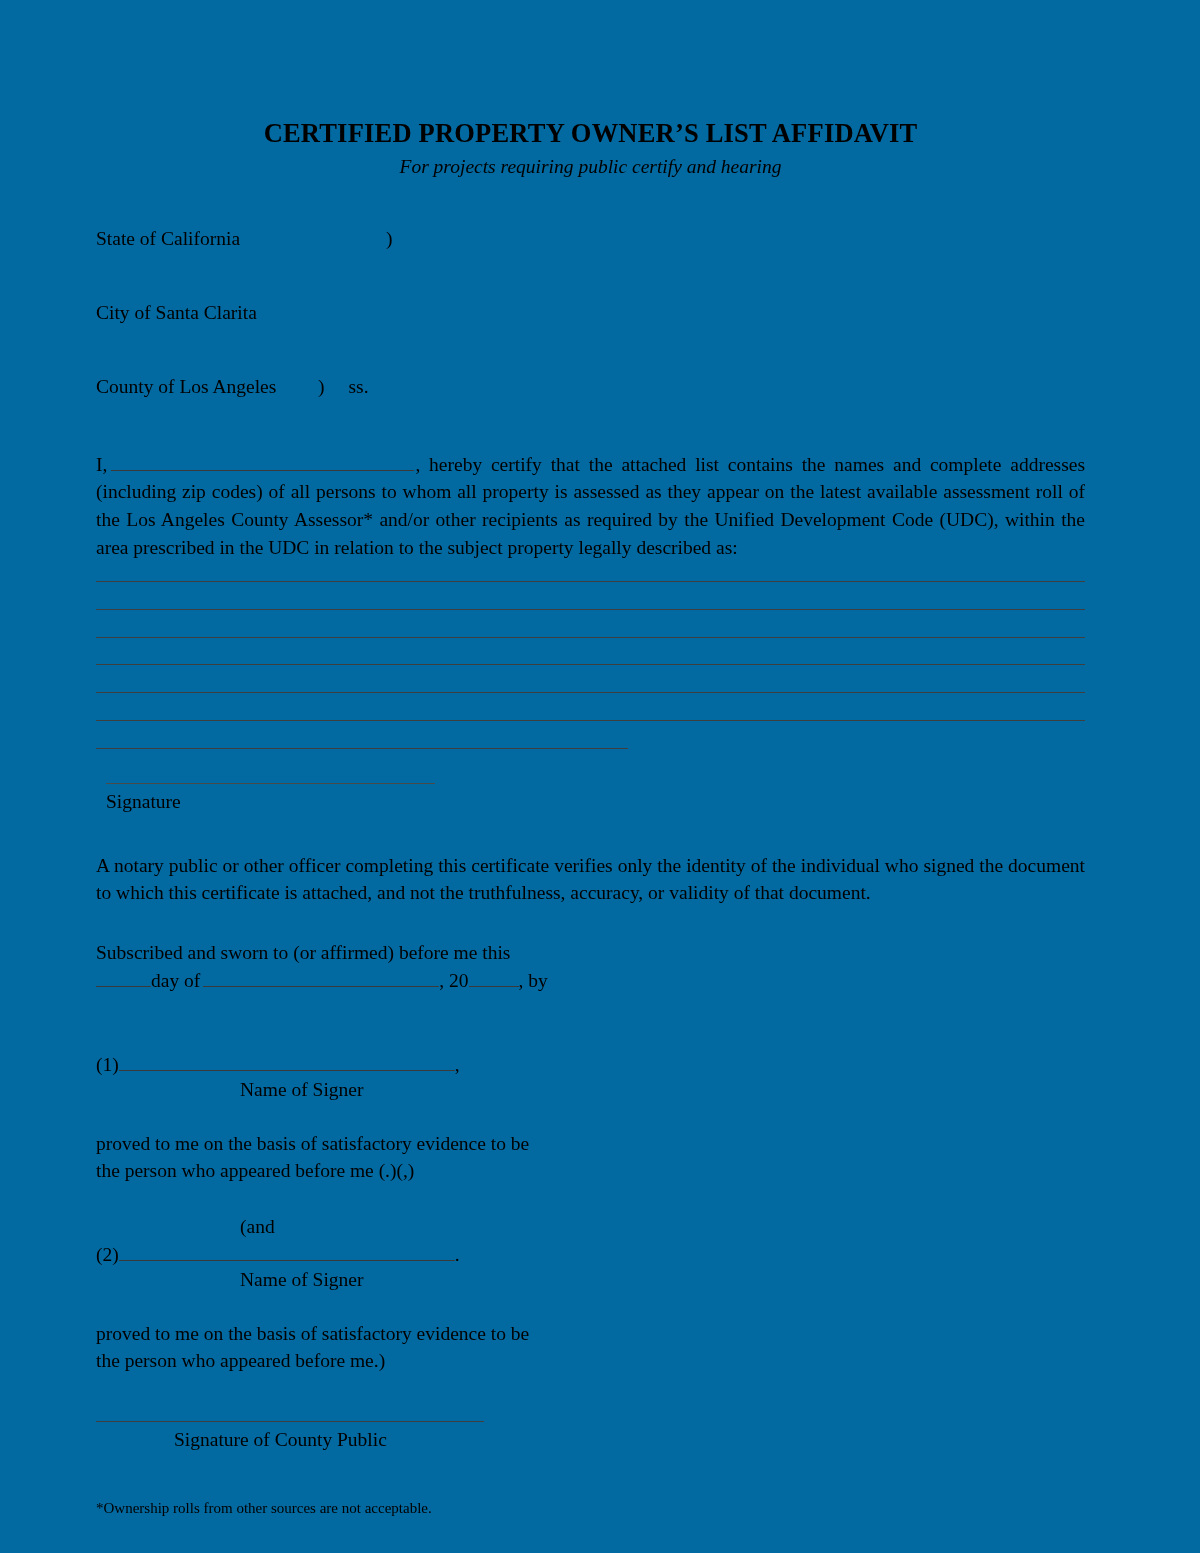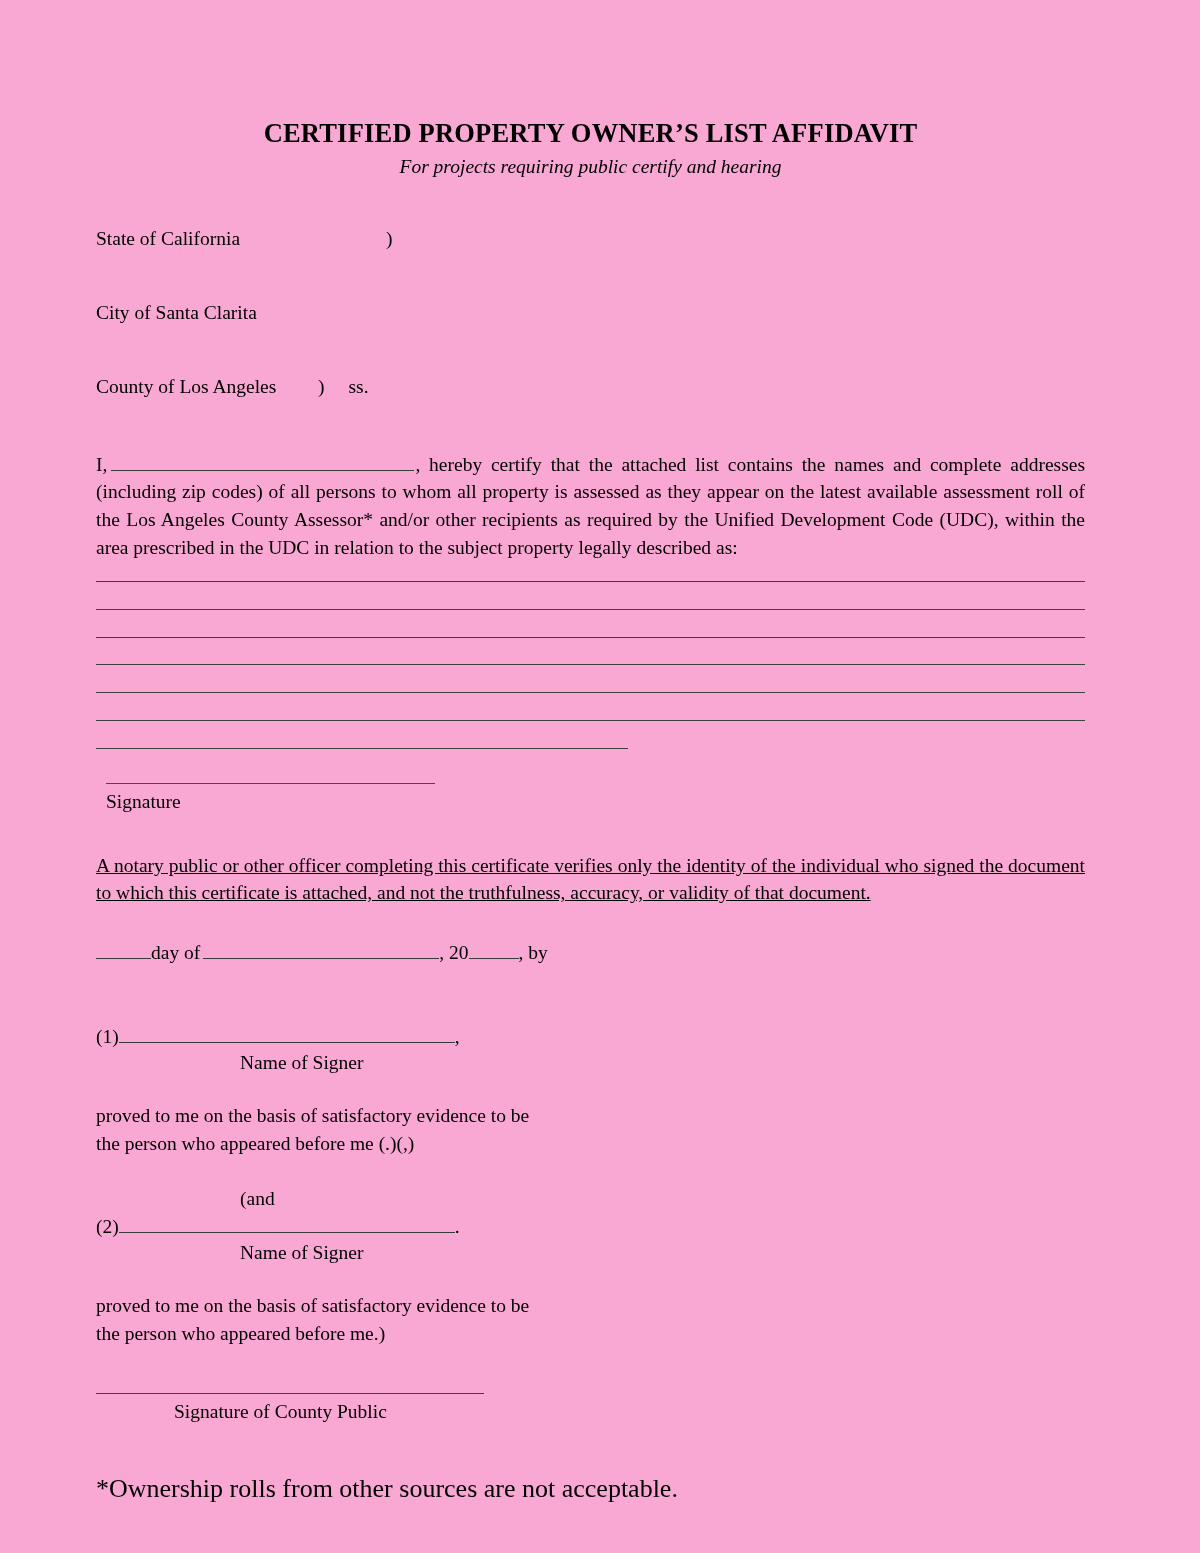--- a/index.html
+++ b/index.html
@@ -8,21 +8,21 @@
     background: #ffffff;
   }
   body {
     font-family: "Liberation Serif", "DejaVu Serif", serif;
     color: #000000;
   }
   .page {
     position: relative;
     width: 1200px;
     height: 1553px;
-    background: #f9a8d4;
+    background: #0369a1;
     box-sizing: border-box;
     overflow: hidden;
   }
   .content {
     position: absolute;
     left: 96px;
     top: 0;
     width: 989px;
   }
 
@@ -116,21 +116,20 @@
     padding-top: 6px;
   }
 
   
   .notary-note {
     margin-top: 23px;
     font-size: 19.5px;
     line-height: 1.42;
     text-align: justify;
     text-justify: inter-word;
-    text-decoration: underline;
   }
 
   
   .sworn {
     margin-top: 32px;
     font-size: 19.5px;
     line-height: 1.42;
   }
   .sworn-line2 { white-space: nowrap; }
   .u-day {
@@ -195,21 +194,21 @@
   .notary-sig-caption {
     font-size: 19.5px;
     padding-left: 78px;
     padding-top: 6px;
     line-height: 1.2;
   }
 
   
   .footnote {
     margin-top: 48px;
-    font-size: 26px;
+    font-size: 15px;
     line-height: 1.3;
   }
 </style>
 </head>
 <body>
 
 <div class="page">
   <div class="content">
 
     <h1 class="doc-title">CERTIFIED PROPERTY OWNER’S LIST AFFIDAVIT</h1>
@@ -236,20 +235,21 @@
     <div class="sig-row">
       <div class="sig-block left">
         <div class="sig-line"></div>
         <div class="sig-caption">Signature</div>
       </div>
     </div>
 
     <p class="notary-note">A notary public or other officer completing this certificate verifies only the identity of the individual who signed the document to which this certificate is attached, and not the truthfulness, accuracy, or validity of that document.</p>
 
     <div class="sworn">
+      <div>Subscribed and sworn to (or affirmed) before me this</div>
       <div class="sworn-line2"><span class="u-day"></span><span>day of</span><span class="u-month"></span><span>, 20</span><span class="u-year"></span><span>, by</span></div>
     </div>
 
     <div class="signer-block signer-1">
       <div class="signer-line"><span>(1)</span><span class="u-signer"></span><span>,</span></div>
       <div class="signer-caption">Name of Signer</div>
       <div class="proved">
         <div>proved to me on the basis of satisfactory evidence to be</div>
         <div>the person who appeared before me (.)(,)</div>
       </div>

